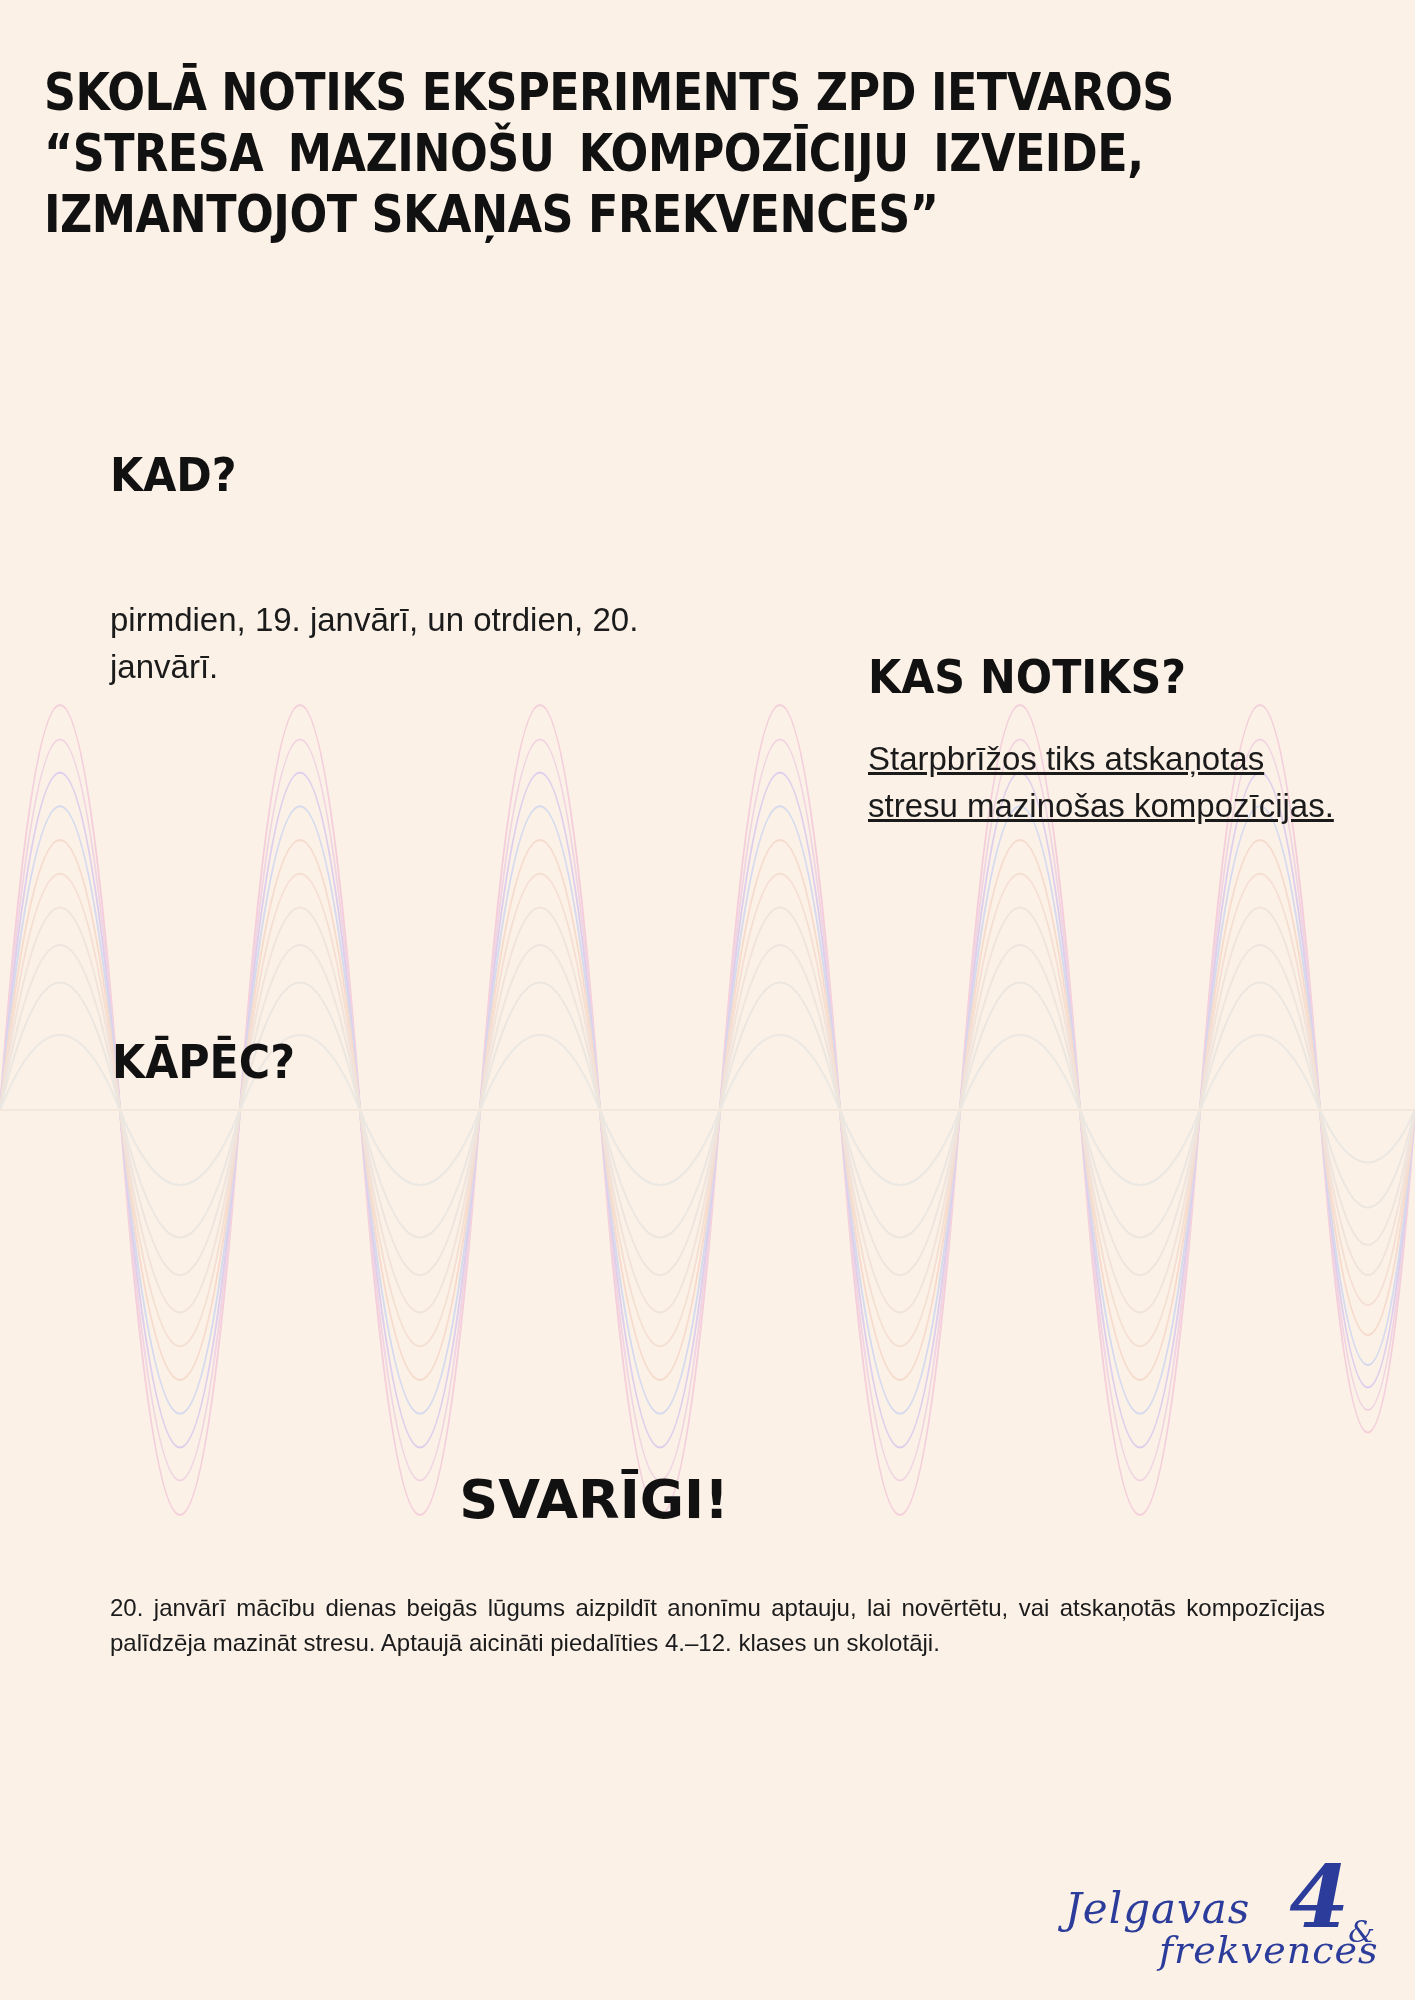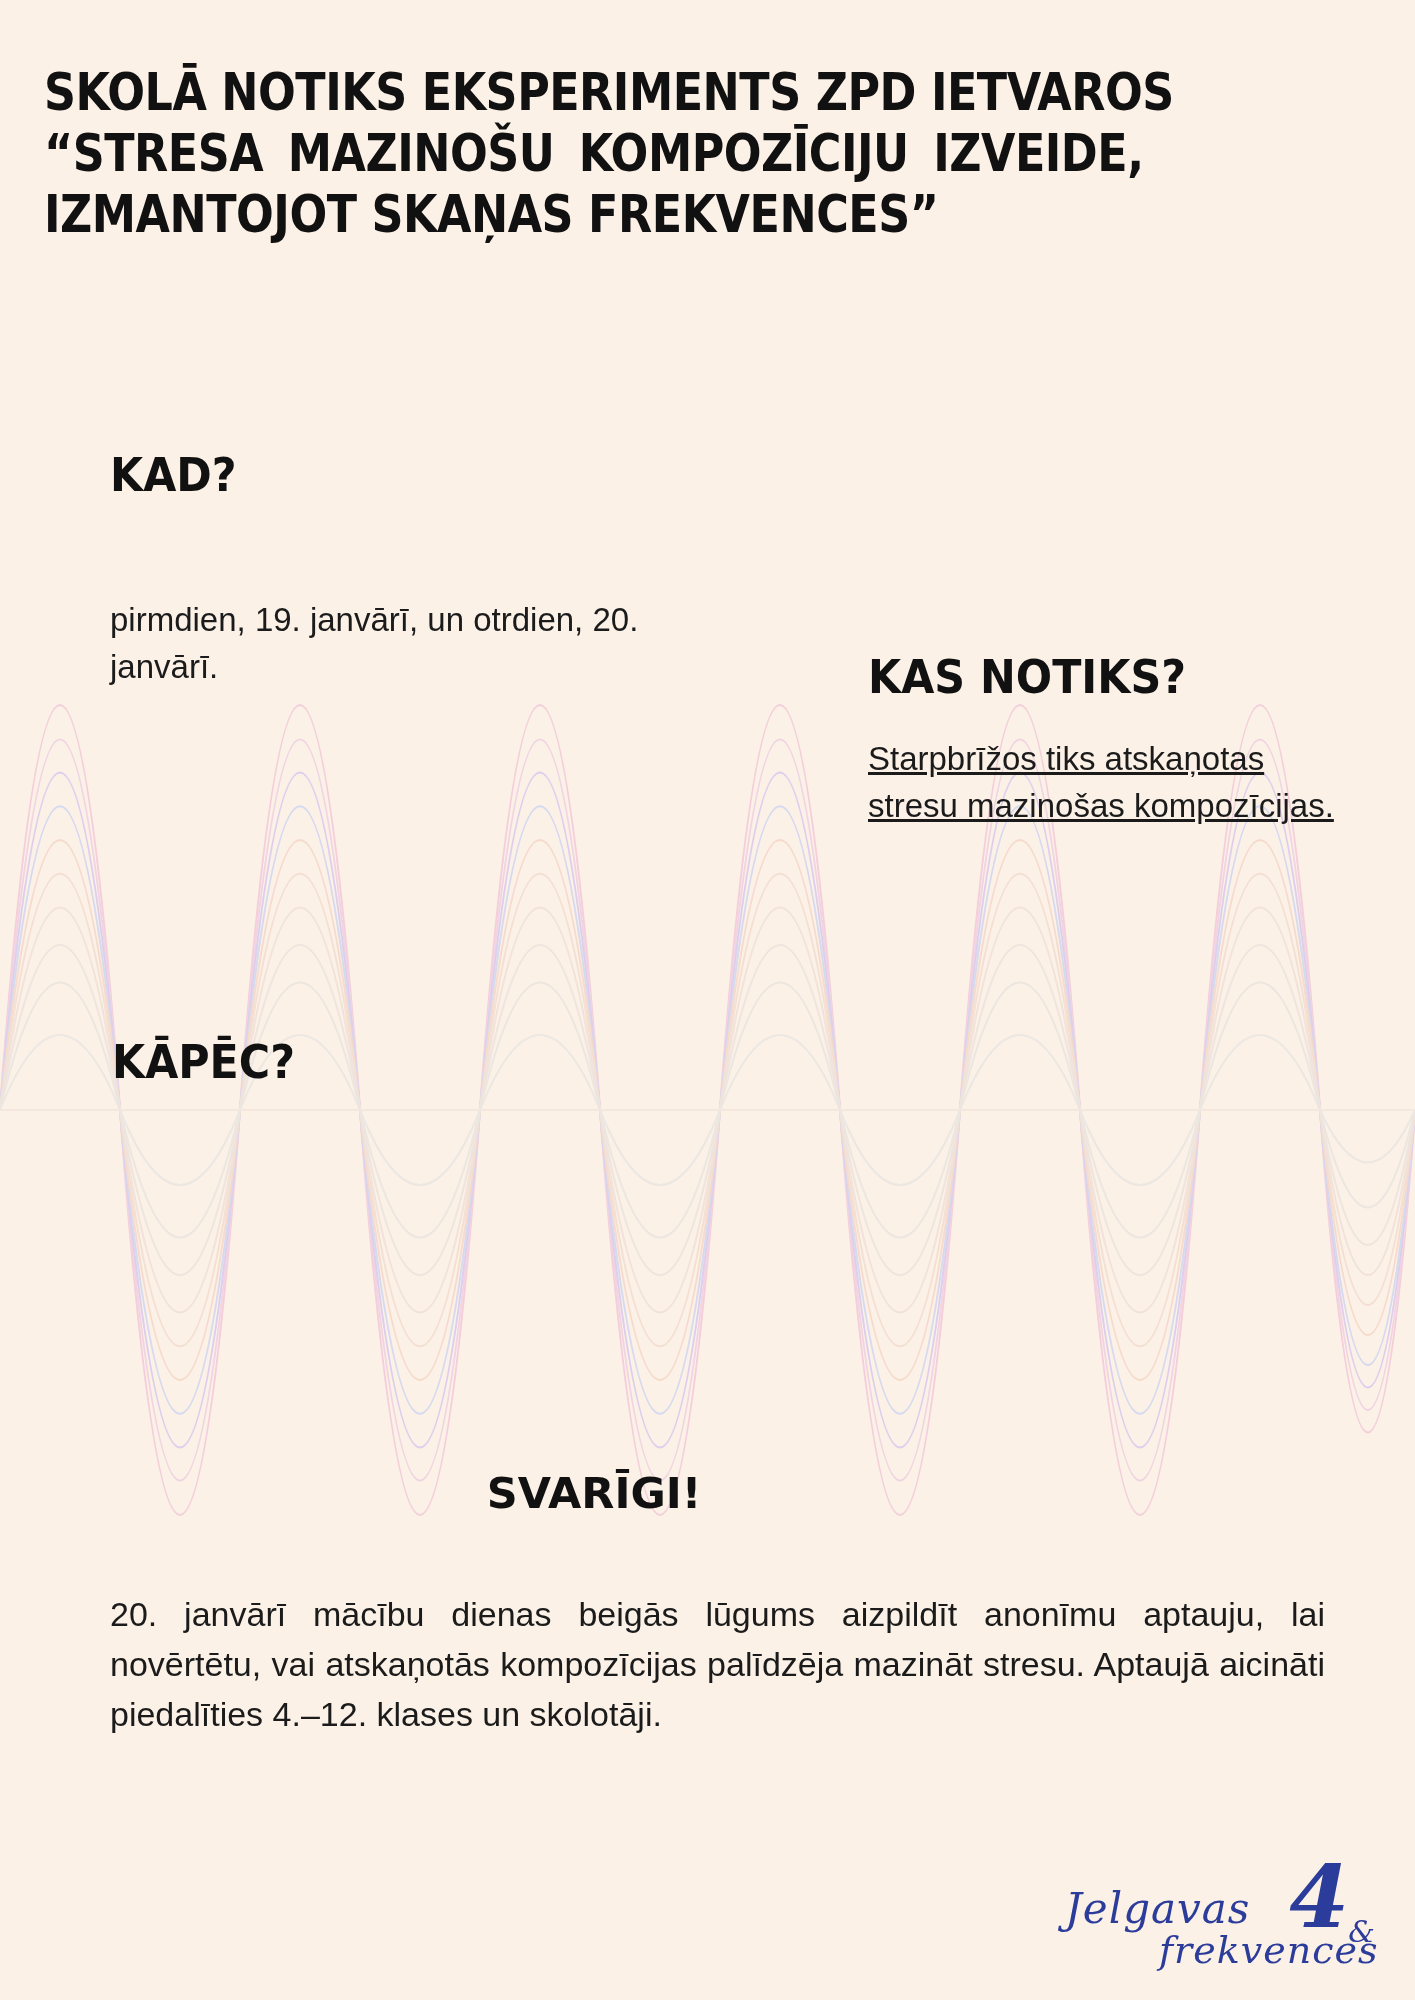--- a/index.html
+++ b/index.html
@@ -82,27 +82,27 @@
   #kas-body  { left: 868px; top: 736px; width: 470px; text-decoration: underline; }
 
   
   #kapec-head { left: 112px; top: 1035px; }
   #kapec-body { left: 112px; top: 1160px; width: 560px; }
 
   
   #svarigi-head {
     left: 0; top: 1468px; width: 1188px;
     text-align: center;
-    font-size: 43px;
+    font-size: 54px;
     transform: none;
   }
   #svarigi-body {
     left: 110px; top: 1590px; width: 1215px;
     text-align: justify;
-    font-size: 34px;
+    font-size: 24px;
     line-height: 1.47;
   }
 
   
   #logo {
     position: absolute;
     right: 32px;
     bottom: 28px;
     width: 320px;
     height: 130px;

